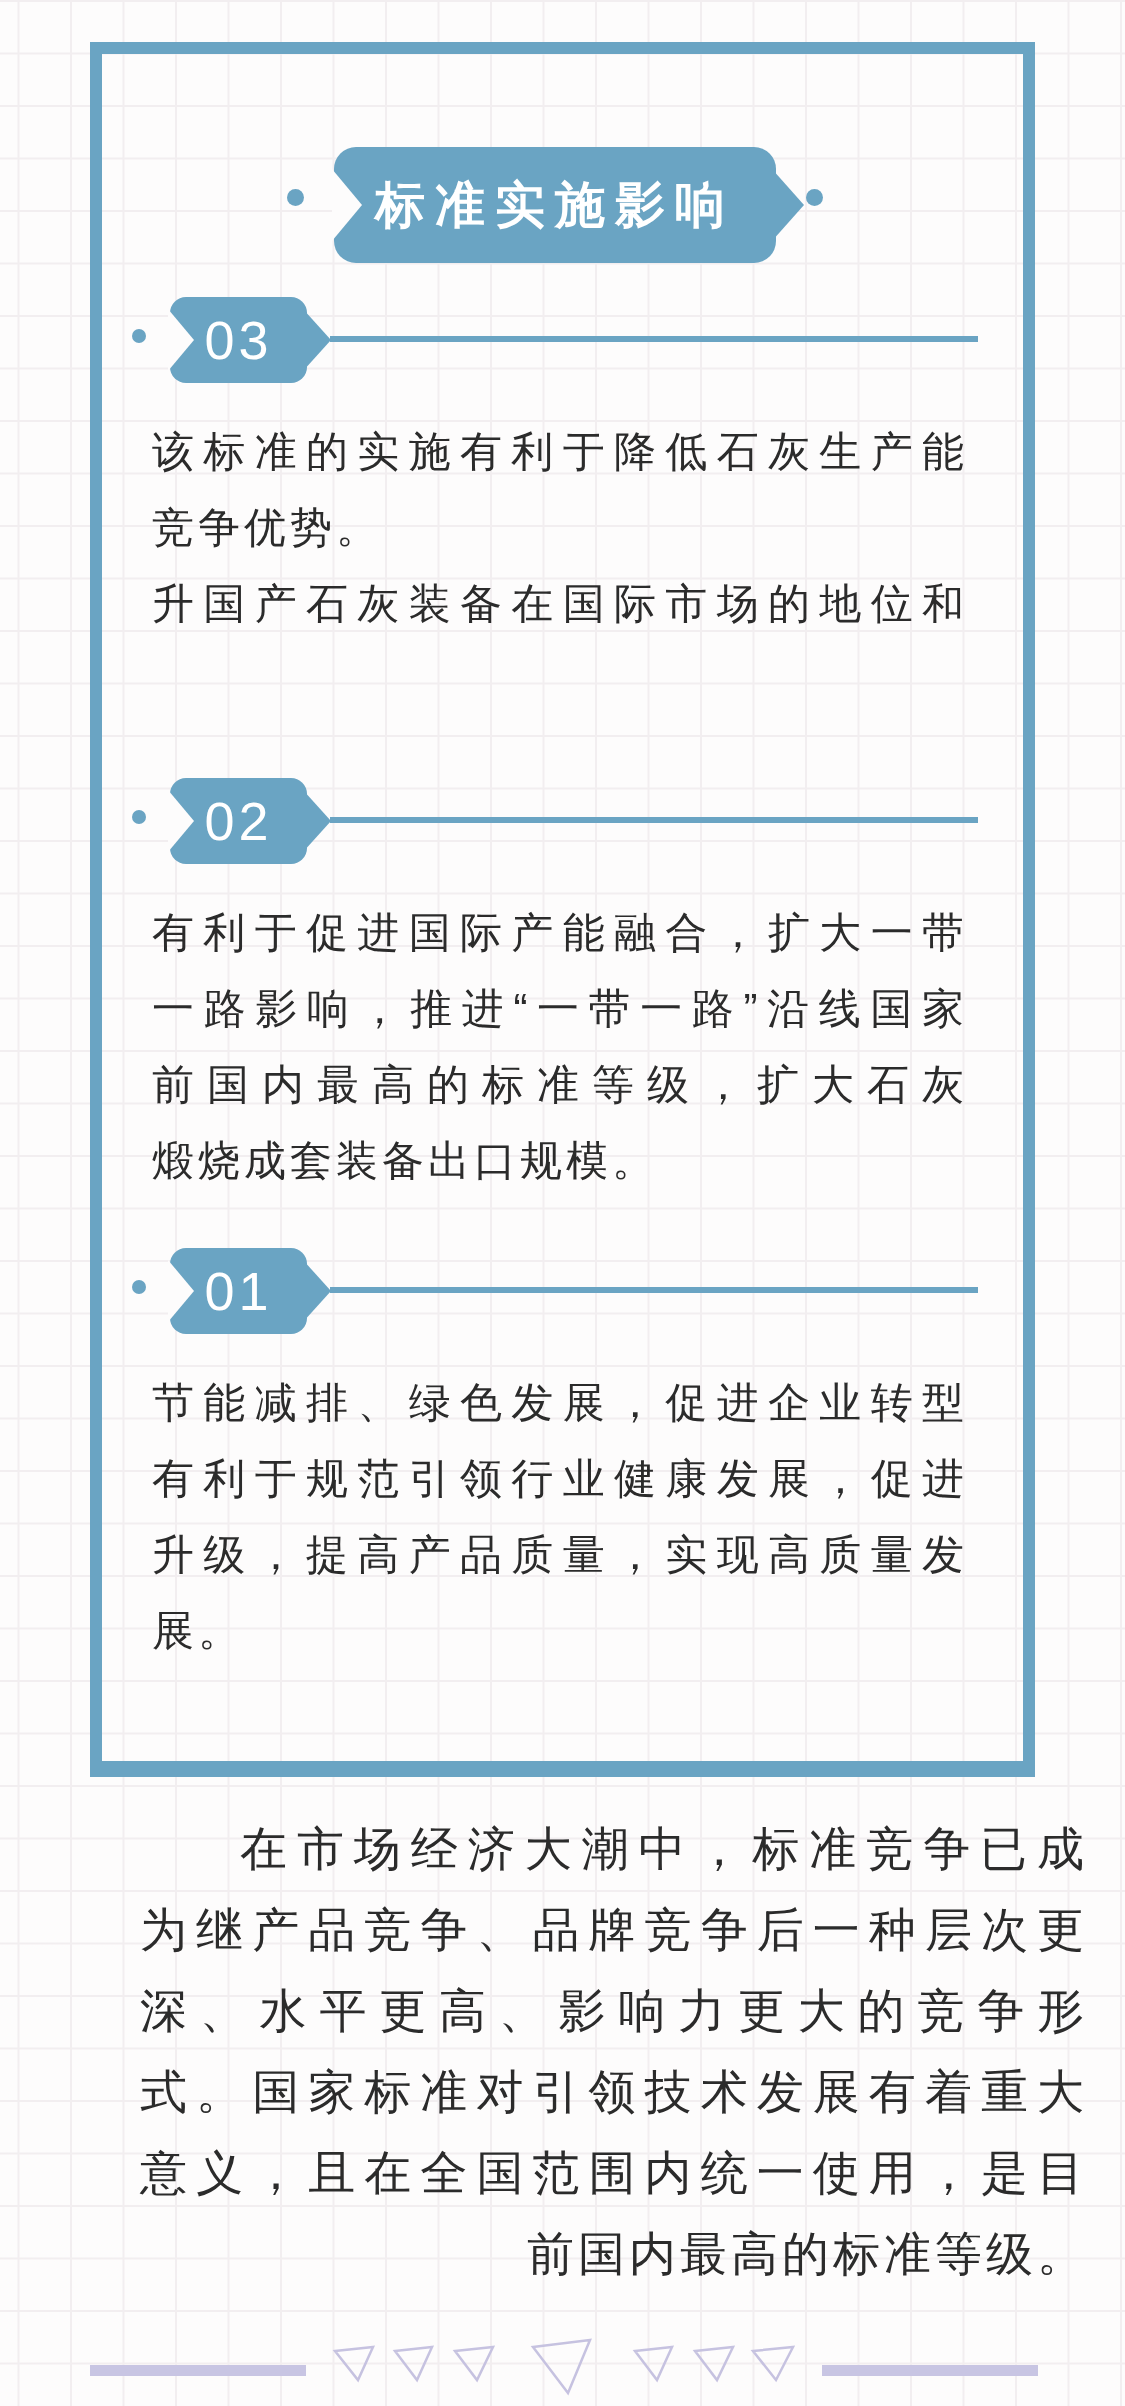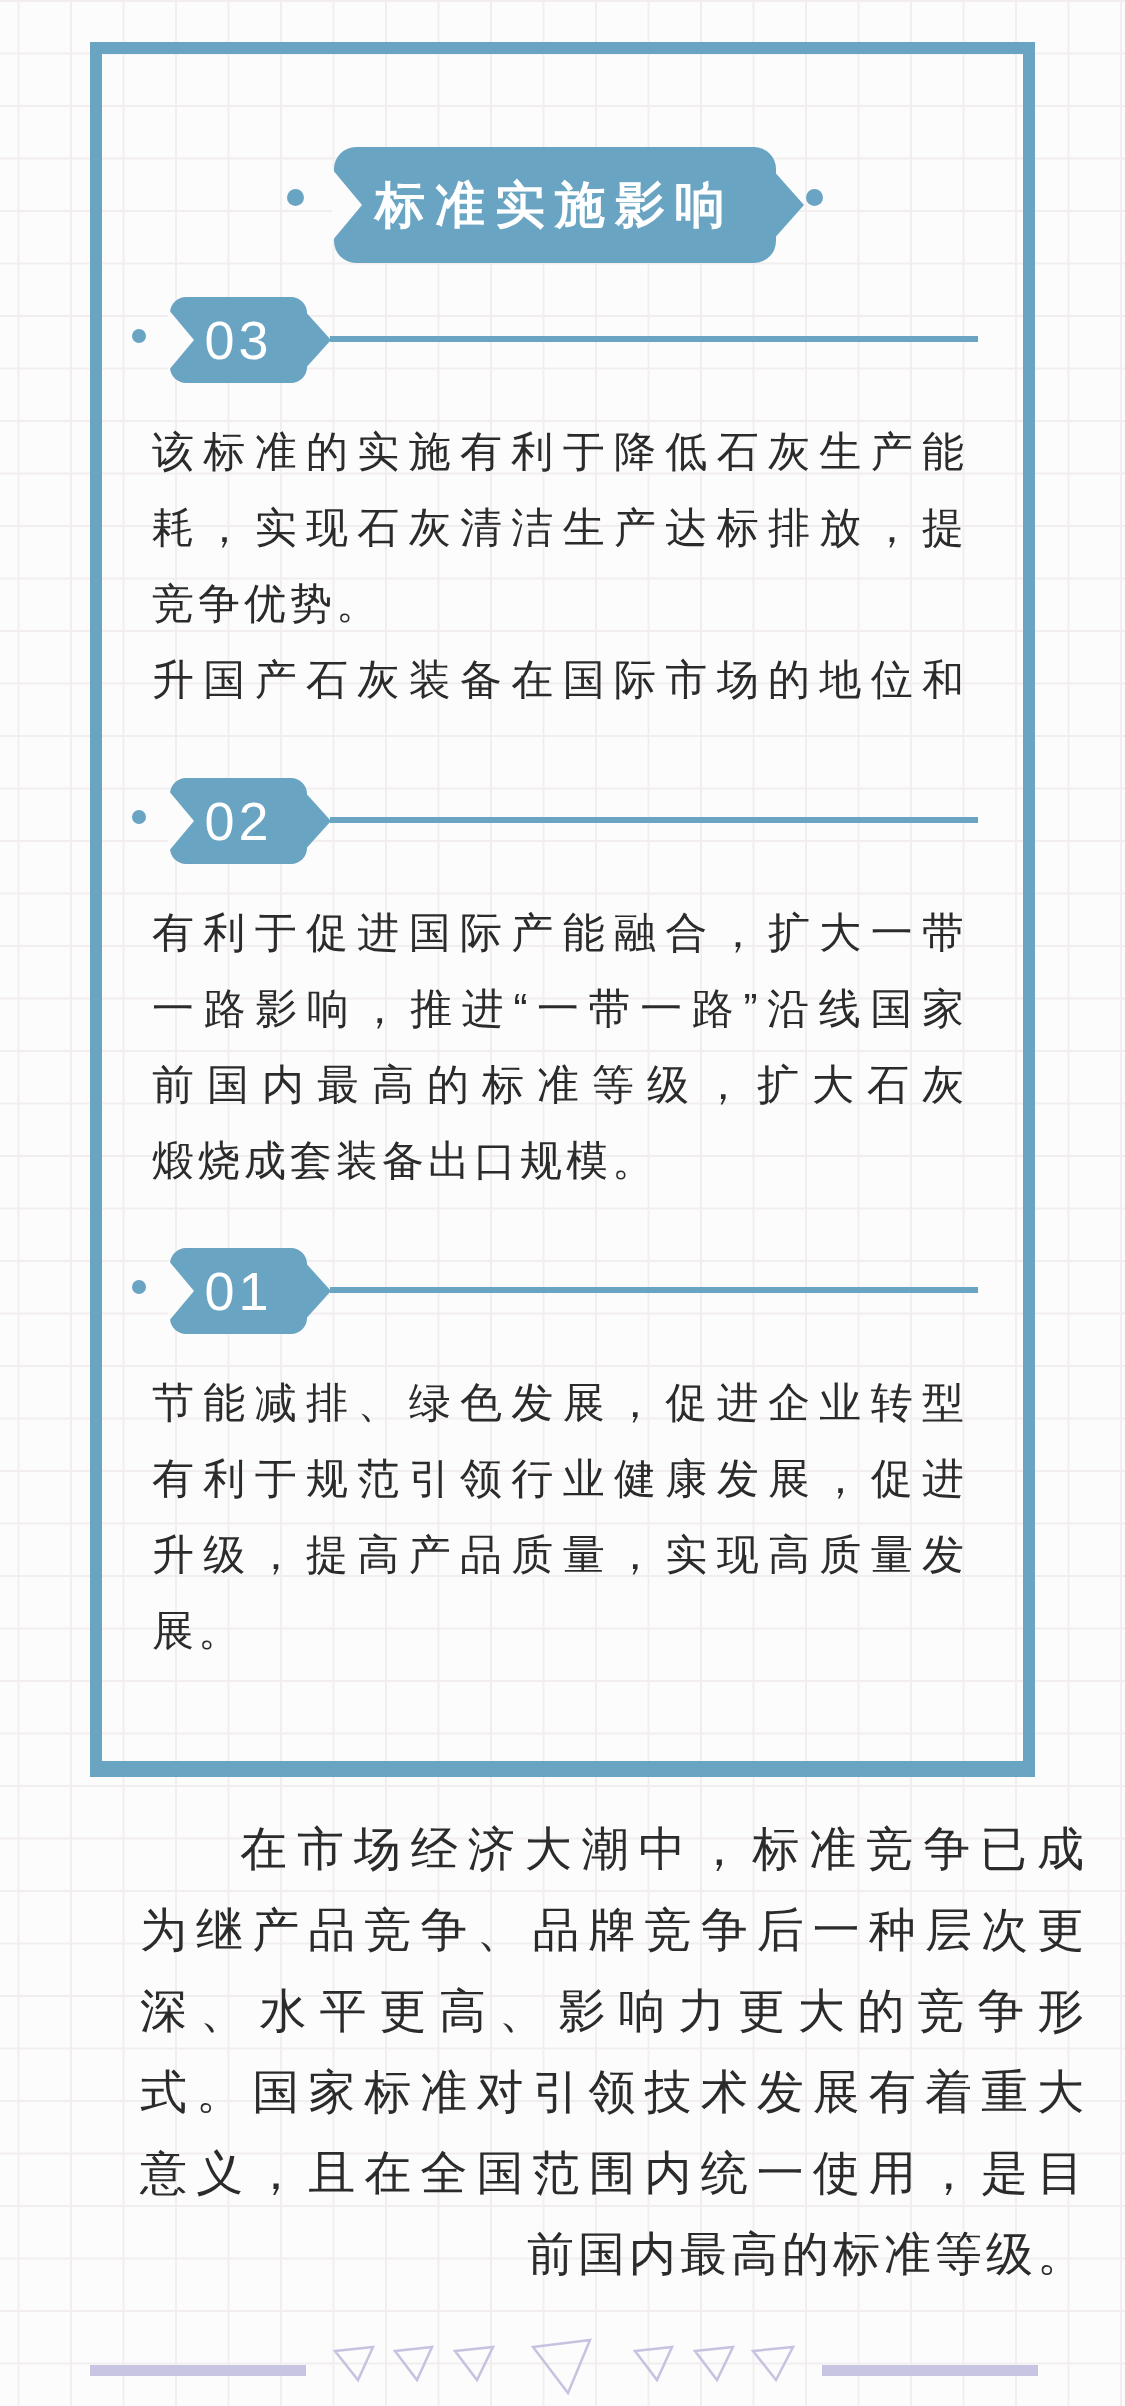--- a/index.html
+++ b/index.html
@@ -122,21 +122,20 @@
   <div class="section sec-1">
     <span class="dot sec-dot"></span>
     <div class="ribbon num-ribbon">
       <span class="notch"></span>
       <span>03</span>
       <span class="point"></span>
     </div>
     <div class="rule"></div>
     <div class="ptext">
       <div class="pline">该标准的实施有利于降低石灰生产能</div>
-      <div class="pline">耗，实现石灰清洁生产达标排放，提</div>
       <div class="pline last">竞争优势。</div>
       <div class="pline">升国产石灰装备在国际市场的地位和</div>
     </div>
   </div>
 
   <div class="section sec-2">
     <span class="dot sec-dot"></span>
     <div class="ribbon num-ribbon">
       <span class="notch"></span>
       <span>02</span>

